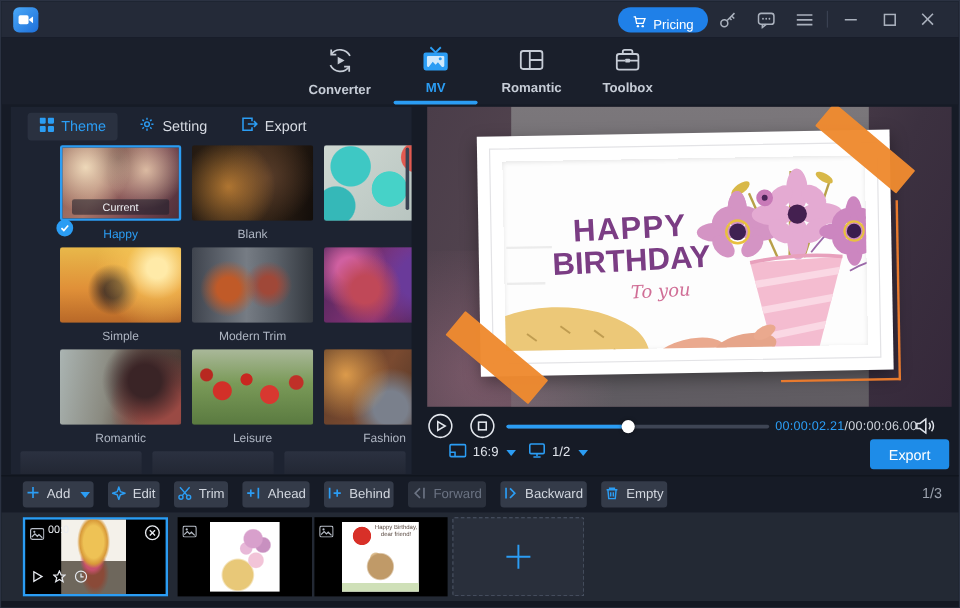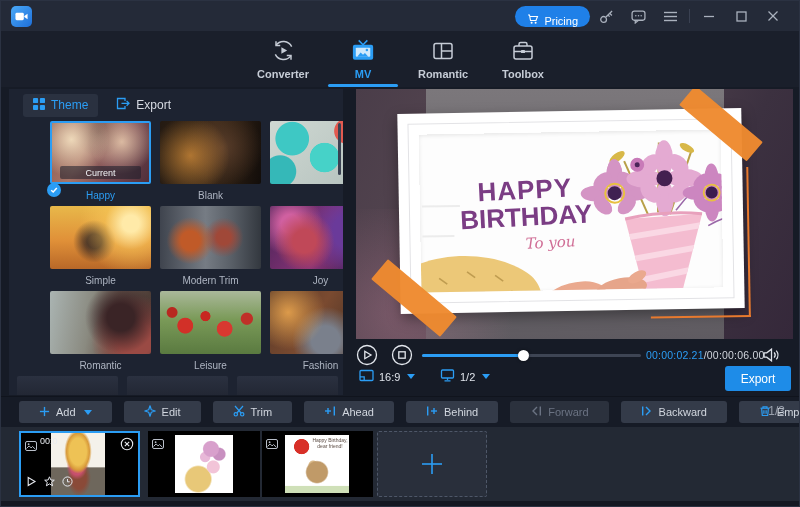--- a/index.html
+++ b/index.html
@@ -70,29 +70,29 @@
   .controls { position:absolute; left:355px; top:342px; width:437px; height:56px; }
   .pbtn { position:absolute; top:1px; width:22px; height:22px; cursor:pointer; }
   .play-btn { left:0; } .stop-btn { left:35px; }
   .track { position:absolute; left:66px; top:11px; width:219px; height:3px; background:#3e4554; border-radius:2px; cursor:pointer; }
   .track-fill { height:3px; width:101px; background:#2b9df4; border-radius:2px; }
   .handle { position:absolute; left:162px; top:7px; width:11px; height:11px; border-radius:50%; background:#fff; cursor:pointer; box-shadow:0 0 3px rgba(0,0,0,.5); }
   .time { position:absolute; left:290px; top:6px; font-size:10.5px; letter-spacing:.2px; }
   .time .cur { color:#2b9df4; } .time .sep,.time .tot { color:#cfd4dc; }
   .vol { position:absolute; left:407px; top:5px; cursor:pointer; }
   .ctl-group { position:absolute; top:26px; display:flex; align-items:center; gap:5px; font-size:11px; color:#dfe3ea; cursor:pointer; }
-  .g-aspect { left:3px; } .g-screen { left:84px; }
+  .g-aspect { left:18px; } .g-screen { left:84px; }
   .caret { width:0; height:0; border-left:4px solid transparent; border-right:4px solid transparent; border-top:5px solid #2b9df4; margin-left:2px; }
   .export-btn { position:absolute; left:369px; top:23px; width:66px; height:25px; background:#1e8ce8; border-radius:3px; color:#fff; font-size:12px; display:flex; align-items:center; justify-content:center; cursor:pointer; }
 
   .divider { position:absolute; left:0; top:395px; width:800px; height:1px; background:#10141d; }
 
   
   .toolbar { position:absolute; left:18px; top:400px; height:22px; display:flex; gap:12px; align-items:center; }
-  .tbtn { height:22px; padding:0 20px; background:#343b49; border-radius:3px; display:flex; align-items:center; gap:6px; font-size:11px; color:#d2d7df; cursor:pointer; white-space:nowrap; }
+  .tbtn { height:22px; padding:0 3px; background:#343b49; border-radius:3px; display:flex; align-items:center; gap:6px; font-size:11px; color:#d2d7df; cursor:pointer; white-space:nowrap; }
   .tbtn.disabled { background:#2b313d; color:#6b7383; cursor:default; }
   .page-ind { position:absolute; right:14px; top:403px; font-size:12px; color:#9aa1ad; }
 
   
   .timeline { position:absolute; left:0; top:426px; width:800px; height:74px; background:#232934; }
   .clip { position:absolute; top:4px; height:66px; background:#000; cursor:pointer; }
   .clip1 { left:18px; width:121px; border:2px solid #2b9df4; }
   .clip2 { left:147px; width:112px; }
   .clip3 { left:261px; width:111px; }
   .cupcake { position:absolute; left:30px; top:0; width:54px; height:100%;
@@ -231,20 +231,27 @@
       <div class="ptab active">
         <span><svg width="12" height="12" viewBox="0 0 13 13" fill="#2b9df4">
               <rect x="0" y="0" width="5.5" height="5.5" rx="1"></rect>
               <rect x="7.5" y="0" width="5.5" height="5.5" rx="1"></rect>
               <rect x="0" y="7.5" width="5.5" height="5.5" rx="1"></rect>
               <rect x="7.5" y="7.5" width="5.5" height="5.5" rx="1"></rect>
             </svg></span>
         <span>Theme</span>
       </div>
       <div class="ptab">
+        <span><svg width="13" height="13" viewBox="0 0 14 14" fill="none" stroke="#2b9df4" stroke-width="1.3">
+              <circle cx="7" cy="7" r="2.1"></circle>
+              <path d="M7 1.2 v1.9 M7 10.9 v1.9 M1.2 7 h1.9 M10.9 7 h1.9 M2.9 2.9 l1.3 1.3 M9.8 9.8 l1.3 1.3 M11.1 2.9 L9.8 4.2 M4.2 9.8 L2.9 11.1"></path>
+            </svg></span>
+        <span>Setting</span>
+      </div>
+      <div class="ptab">
         <span><svg width="14" height="13" viewBox="0 0 14 13" fill="none" stroke="#2b9df4" stroke-width="1.3">
               <path d="M9 4 V1.5 H1.5 v10 H9 V9"></path>
               <path d="M5.5 6.3 H13 M10.6 3.9 L13 6.3 L10.6 8.7"></path>
             </svg></span>
         <span>Export</span>
       </div>
     </div>
 
     <div class="theme-grid">
       <div class="theme-item">
@@ -268,21 +275,20 @@
       <div class="theme-item">
         <div class="thumb t4"></div>
         <div class="thumb-label">Simple</div>
       </div>
       <div class="theme-item">
         <div class="thumb t5"></div>
         <div class="thumb-label">Modern Trim</div>
       </div>
       <div class="theme-item">
         <div class="thumb t6"></div>
-        <div class="thumb-label">Joy</div>
       </div>
       <div class="theme-item">
         <div class="thumb t7"></div>
         <div class="thumb-label">Romantic</div>
       </div>
       <div class="theme-item">
         <div class="thumb t9"></div>
         <div class="thumb-label">Leisure</div>
       </div>
       <div class="theme-item">

